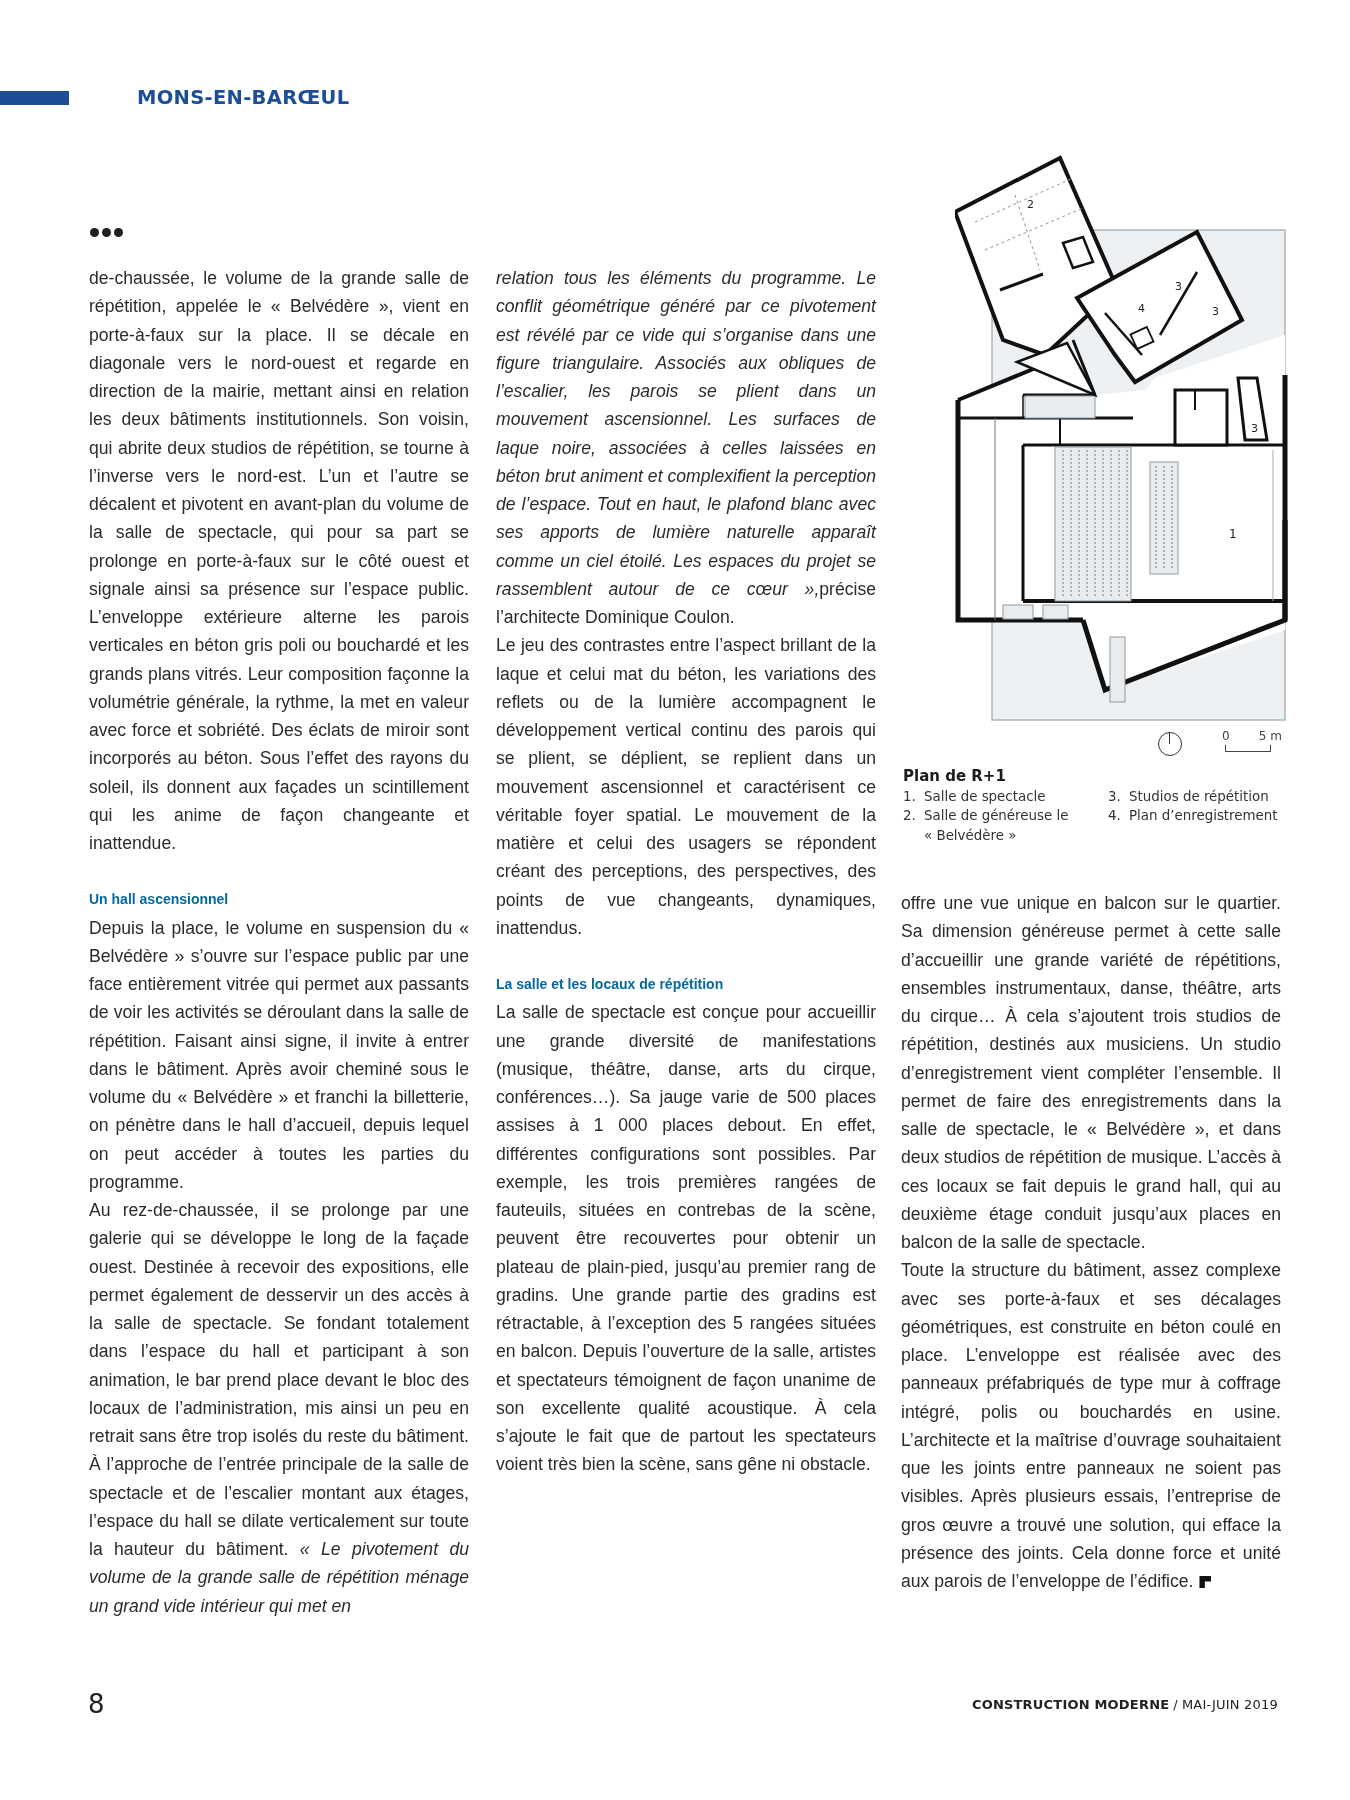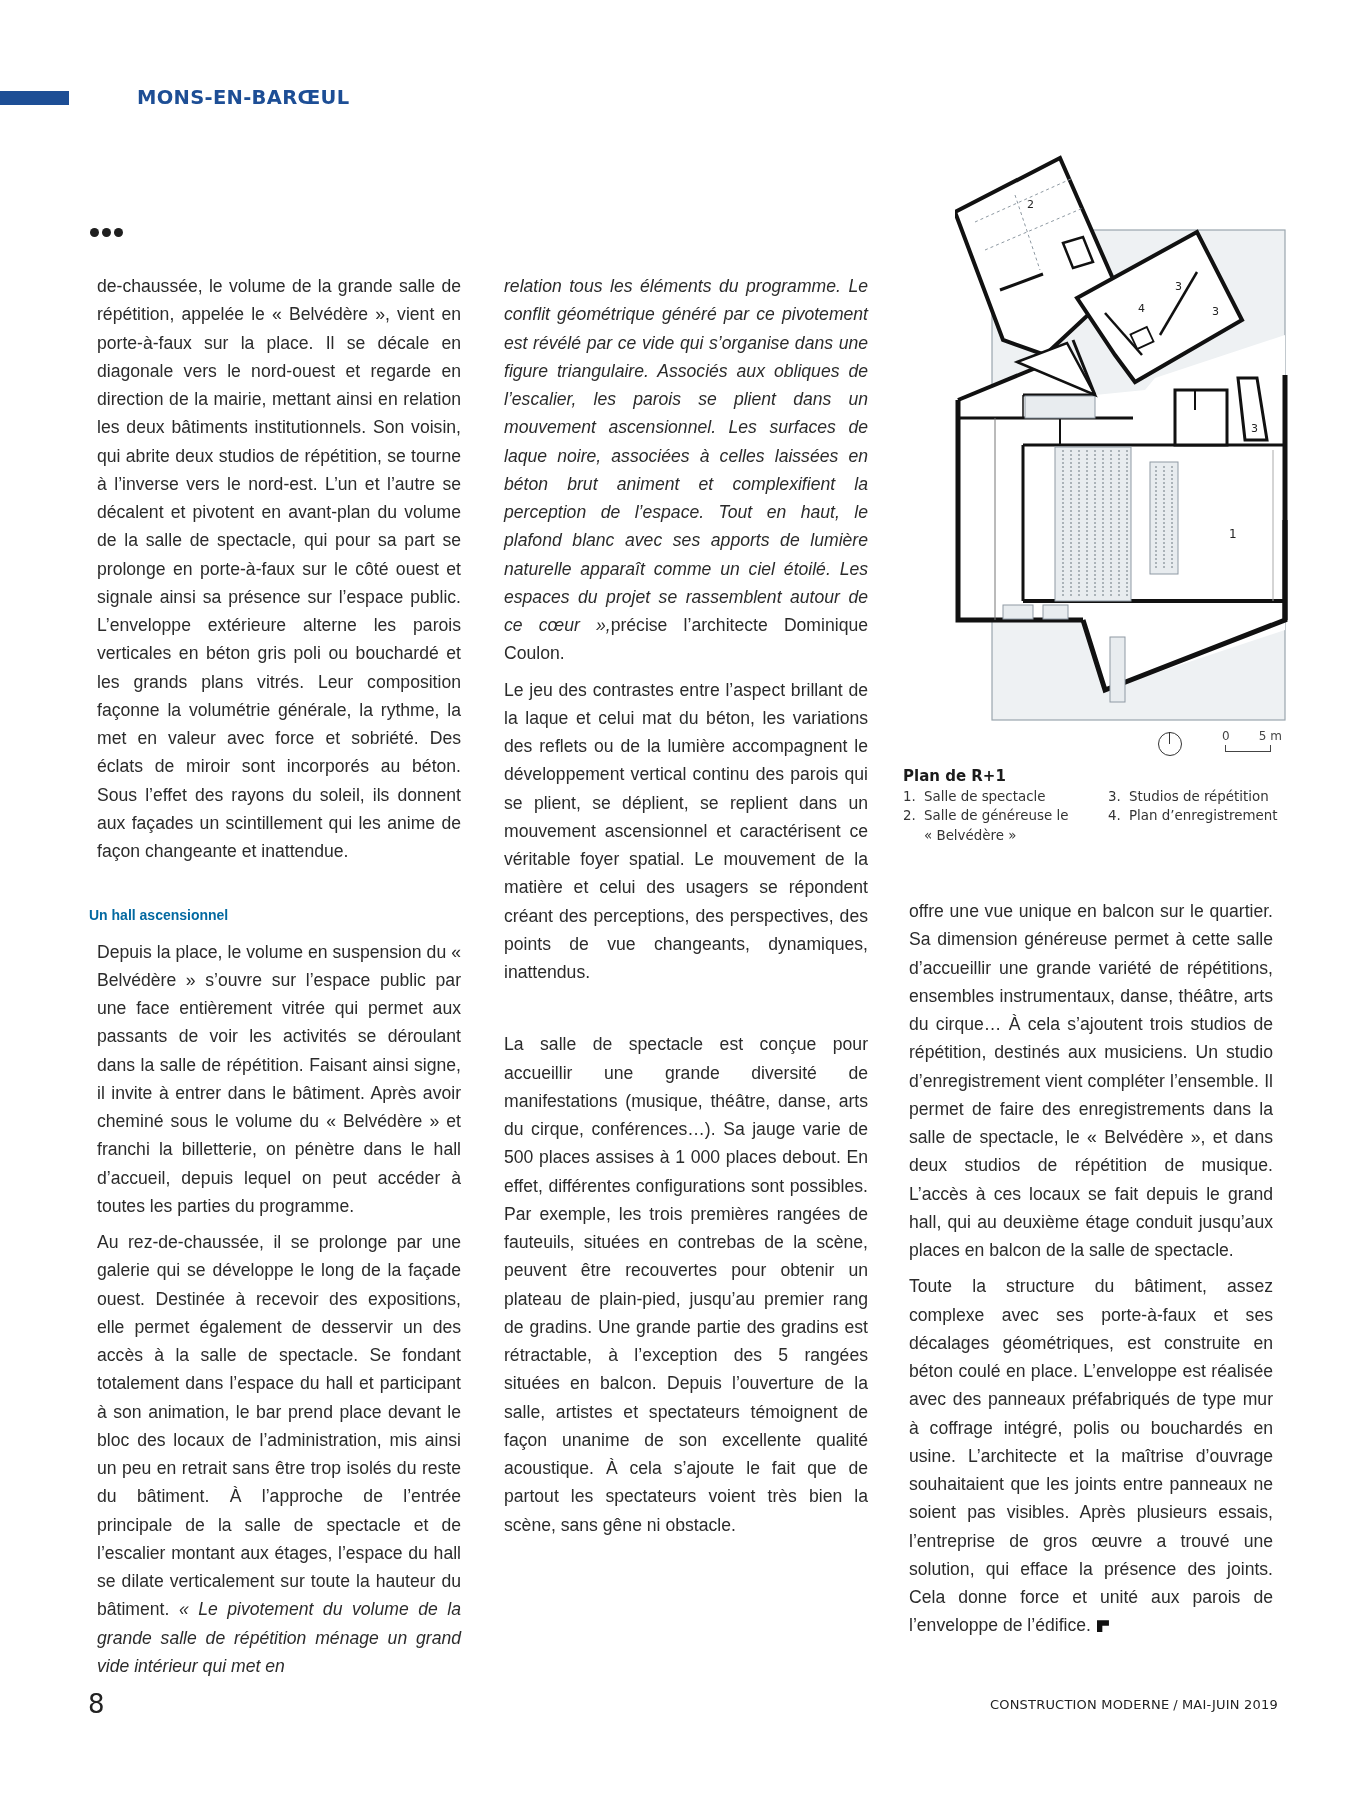--- a/index.html
+++ b/index.html
@@ -5,21 +5,21 @@
   html, body { margin:0; padding:0; background:#ffffff; }
   body { width:1350px; height:1800px; position:relative; overflow:hidden;
          font-family:"DejaVu Sans", sans-serif; color:#2a2a2a; }
   .header-bar { position:absolute; left:0; top:91px; width:69px; height:14px; background:#1d4e95; }
   .section-title { position:absolute; left:90px; top:86px; font-family:"DejaVu Sans", sans-serif;
          font-weight:bold; font-size:19.5px; color:#1d4e95; letter-spacing:0.3px;margin-left:47px; }
   .dots { position:absolute; left:90px; top:228px; display:flex; gap:3px; }
   .dots span { width:9px; height:9px; border-radius:50%; background:#1f1f1f; display:block; }
   .col { position:absolute; width:380px; font-family:"Liberation Sans", sans-serif; font-size:17.6px;
          line-height:28.25px; color:#2b2b2b; text-align:justify; hyphens:none; }
-  .col p { margin:8px; }
+  .col p { margin:0; }
   .col .it { font-style:italic; }
   .col h3 { margin:0; font-size:14px; font-weight:bold; color:#0369a1; line-height:28.25px; }
   .gap { height:28px; }
   #col1 { left:89px; top:264px; }
   #col2 { left:496px; top:264px; }
   #col3 { left:901px; top:889px; }
   .end-mark { display:inline-block; width:12px; height:12px; background:#111; position:relative; top:1px; margin-left:6px;
               clip-path:polygon(0 0,100% 0,100% 45%,45% 45%,45% 100%,0 100%); }
   .plan { position:absolute; left:955px; top:150px; width:340px; height:575px; }
   .caption { position:absolute; left:903px; top:767px; width:400px; font-family:"DejaVu Sans", sans-serif;
@@ -28,21 +28,21 @@
   .caption .legend { display:grid; grid-template-columns:205px 200px; }
   .caption .li { display:flex; }
   .caption .num { width:21px; flex:none; }
   .compass { position:absolute; left:1158px; top:732px; width:24px; height:24px; border:1.6px solid #333; border-radius:50%; box-sizing:border-box; }
   .compass::after { content:""; position:absolute; left:9.5px; top:-1px; width:1.6px; height:12px; background:#333; }
   .scale { position:absolute; left:1222px; top:729px; font-family:"DejaVu Sans", sans-serif; font-size:12px; color:#444; width:80px; }
   .scale .labels { display:flex; justify-content:space-between; width:60px; }
   .scale .bar { margin-top:2px; width:44px; height:6px; border:1.4px solid #444; border-top:none; margin-left:3px; }
   .page-num { position:absolute; left:88px; top:1689px; font-family:"DejaVu Sans", sans-serif; font-size:26px; color:#222; }
   .footer { position:absolute; right:72px; top:1697px; font-family:"DejaVu Sans", sans-serif; font-size:13px; color:#222; letter-spacing:0.2px; }
-  .footer b { font-weight:normal;text-align:right; }
+  .footer b { font-weight:bold;text-align:right; }
   .footer .sep { margin:0 4px; }
 </style>
 </head>
 <body>
 
 <div class="header-bar"></div>
 <div class="section-title">MONS-EN-BARŒUL</div>
 
 <div class="dots">
     <span></span>
@@ -55,20 +55,21 @@
   <div class="gap"></div>
   <h3>Un hall ascensionnel</h3>
   <p>Depuis la place, le volume en suspension du « Belvédère » s’ouvre sur l’espace public par une face entièrement vitrée qui permet aux passants de voir les activités se déroulant dans la salle de répétition. Faisant ainsi signe, il invite à entrer dans le bâtiment. Après avoir cheminé sous le volume du « Belvédère » et franchi la billetterie, on pénètre dans le hall d’accueil, depuis lequel on peut accéder à toutes les parties du programme.</p>
   <p><span>Au rez-de-chaussée, il se prolonge par une galerie qui se développe le long de la façade ouest. Destinée à recevoir des expositions, elle permet également de desservir un des accès à la salle de spectacle. Se fondant totalement dans l’espace du hall et participant à son animation, le bar prend place devant le bloc des locaux de l’administration, mis ainsi un peu en retrait sans être trop isolés du reste du bâtiment. À l’approche de l’entrée principale de la salle de spectacle et de l’escalier montant aux étages, l’espace du hall se dilate verticalement sur toute la hauteur du bâtiment. </span><span class="it">« Le pivotement du volume de la grande salle de répétition ménage un grand vide intérieur qui met en</span></p>
 </div>
 
 <div class="col" id="col2">
   <p><span class="it">relation tous les éléments du programme. Le conflit géométrique généré par ce pivotement est révélé par ce vide qui s’organise dans une figure triangulaire. Associés aux obliques de l’escalier, les parois se plient dans un mouvement ascensionnel. Les surfaces de laque noire, associées à celles laissées en béton brut animent et complexifient la perception de l’espace. Tout en haut, le plafond blanc avec ses apports de lumière naturelle apparaît comme un ciel étoilé. Les espaces du projet se rassemblent autour de ce cœur »,</span><span>précise l’architecte Dominique Coulon.</span></p>
   <p>Le jeu des contrastes entre l’aspect brillant de la laque et celui mat du béton, les variations des reflets ou de la lumière accompagnent le développement vertical continu des parois qui se plient, se déplient, se replient dans un mouvement ascensionnel et caractérisent ce véritable foyer spatial. Le mouvement de la matière et celui des usagers se répondent créant des perceptions, des perspectives, des points de vue changeants, dynamiques, inattendus.</p>
   <div class="gap"></div>
+  <h3>La salle et les locaux de répétition</h3>
   <p>La salle de spectacle est conçue pour accueillir une grande diversité de manifestations (musique, théâtre, danse, arts du cirque, conférences…). Sa jauge varie de 500 places assises à 1 000 places debout. En effet, différentes configurations sont possibles. Par exemple, les trois premières rangées de fauteuils, situées en contrebas de la scène, peuvent être recouvertes pour obtenir un plateau de plain-pied, jusqu’au premier rang de gradins. Une grande partie des gradins est rétractable, à l’exception des 5 rangées situées en balcon. Depuis l’ouverture de la salle, artistes et spectateurs témoignent de façon unanime de son excellente qualité acoustique. À cela s’ajoute le fait que de partout les spectateurs voient très bien la scène, sans gêne ni obstacle.</p>
 </div>
 
 <svg class="plan" viewBox="0 0 340 575">
 
   <rect x="37" y="80" width="293" height="490" fill="#eef1f3" stroke="#9aa6ae" stroke-width="1.2"></rect>
 
   <polygon points="3,250 115,205 140,245 190,240 200,228 330,185 330,480 150,540 128,470 3,470" fill="#ffffff"></polygon>
 
   <polyline points="3,250 3,470 128,470" fill="none" stroke="#111" stroke-width="5"></polyline>

